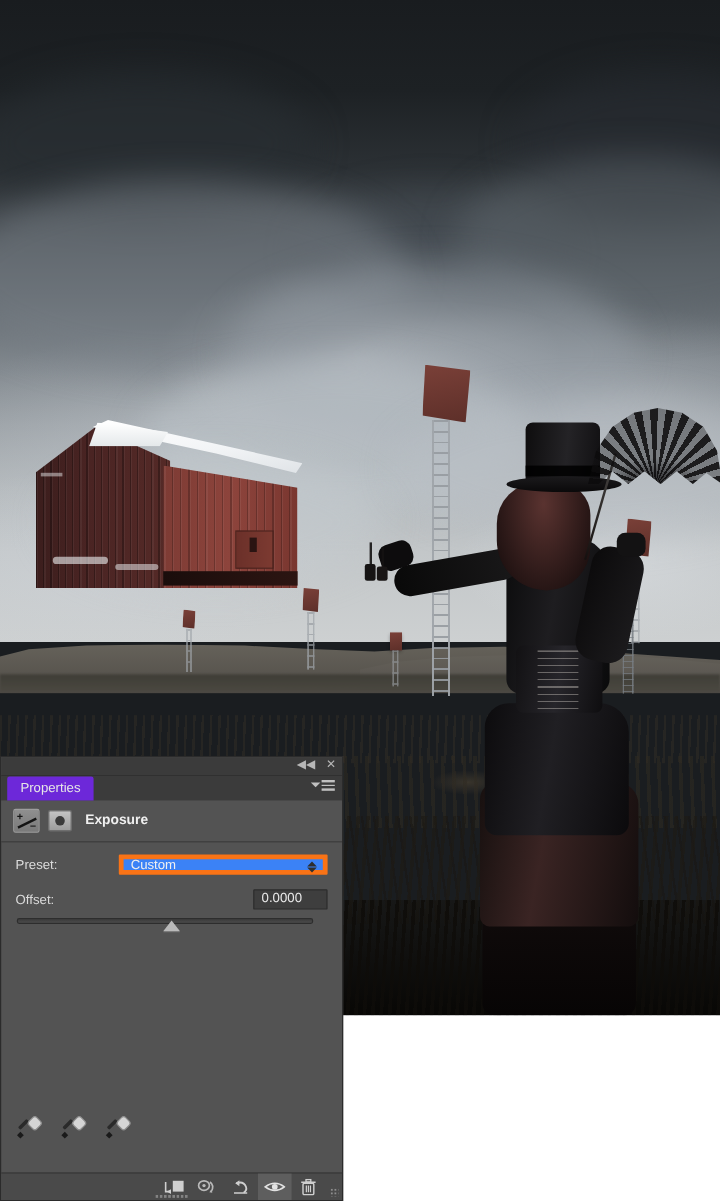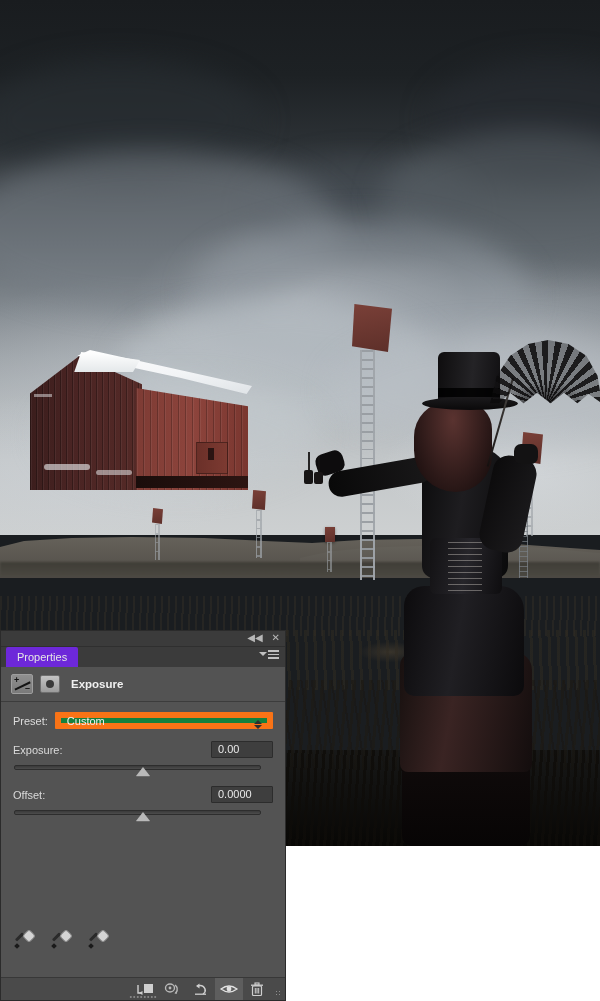--- a/index.html
+++ b/index.html
@@ -171,22 +171,22 @@
   .adj-ic:after{content:"";position:absolute;left:2px;top:10px;width:17px;height:1.5px;background:#141414;transform:rotate(-26deg);}
   .adj-ic .pm{position:absolute;left:2px;top:1px;font-size:9px;color:#141414;line-height:8px;font-weight:bold;}
   .adj-ic .mn{position:absolute;right:2px;bottom:1px;font-size:9px;color:#141414;line-height:8px;font-weight:bold;}
   .mask-ic{width:20px;height:18px;background:linear-gradient(180deg,#c4c4c4,#9c9c9c);
     border:1px solid #6f6f6f;border-radius:2px;position:relative;box-sizing:border-box;}
   .mask-ic:after{content:"";position:absolute;left:50%;top:50%;width:8px;height:8px;margin:-4px 0 0 -4px;border-radius:50%;background:#3a3a3a;}
   .phead-title{font-size:11.5px;font-weight:bold;color:#f0f0f0;margin-left:4px;}
 
   .pbody{position:relative;height:calc(100% - 15px - 20px - 34px - 22px);padding:10px 12px 0 12px;box-sizing:border-box;}
   .preset-row{display:flex;align-items:center;gap:7px;margin-bottom:12px;}
-  .select{position:relative;flex:1;height:17px;background:#15803d;border:6px solid #f97316;
-    box-sizing:border-box;border-radius:1px;display:flex;align-items:center;padding:0 6px;font-size:11px;color:#f0f0f0;}
+  .select{position:relative;flex:1;height:17px;background:#3b82f6;border:4px solid #f97316;
+    box-sizing:border-box;border-radius:1px;display:flex;align-items:center;padding:0 6px;font-size:11px;color:#f0f0f0;margin-left:44px;}
   .select .spin{position:absolute;right:5px;top:2px;display:flex;flex-direction:column;gap:1px;}
   .select .spin i{display:block;width:0;height:0;border-left:4px solid transparent;border-right:4px solid transparent;}
   .select .spin i.u{border-bottom:4px solid #2e2e2e;}
   .select .spin i.d{border-top:4px solid #2e2e2e;}
 
   .field-row{display:flex;align-items:center;justify-content:space-between;margin-bottom:3px;}
   .field-lbl{font-size:11px;color:#dadada;}
   .numbox{width:62px;height:17px;background:#3e3e3e;border:1px solid #2c2c2c;box-sizing:border-box;
     color:#e8e8e8;font-size:11px;line-height:15px;padding:0 6px;border-radius:1px;}
   .slider{position:relative;height:16px;margin-bottom:9px;}
@@ -329,30 +329,20 @@
         <span class="lbl">Preset:</span>
         <div class="select">
           <span>Custom</span>
           <span class="spin">
               <i class="u"></i>
               <i class="d"></i>
             </span>
         </div>
       </div>
 
-      <div>
-        <div class="field-row">
-          <span class="field-lbl">Exposure:</span>
-          <span class="numbox">0.00</span>
-        </div>
-        <div class="slider">
-          <span class="strack"></span>
-          <span class="sthumb" style="left:calc(50% - 7px);"></span>
-        </div>
-      </div>
 
       <div>
         <div class="field-row">
           <span class="field-lbl">Offset:</span>
           <span class="numbox">0.0000</span>
         </div>
         <div class="slider">
           <span class="strack"></span>
           <span class="sthumb" style="left:calc(50% - 7px);"></span>
         </div>

